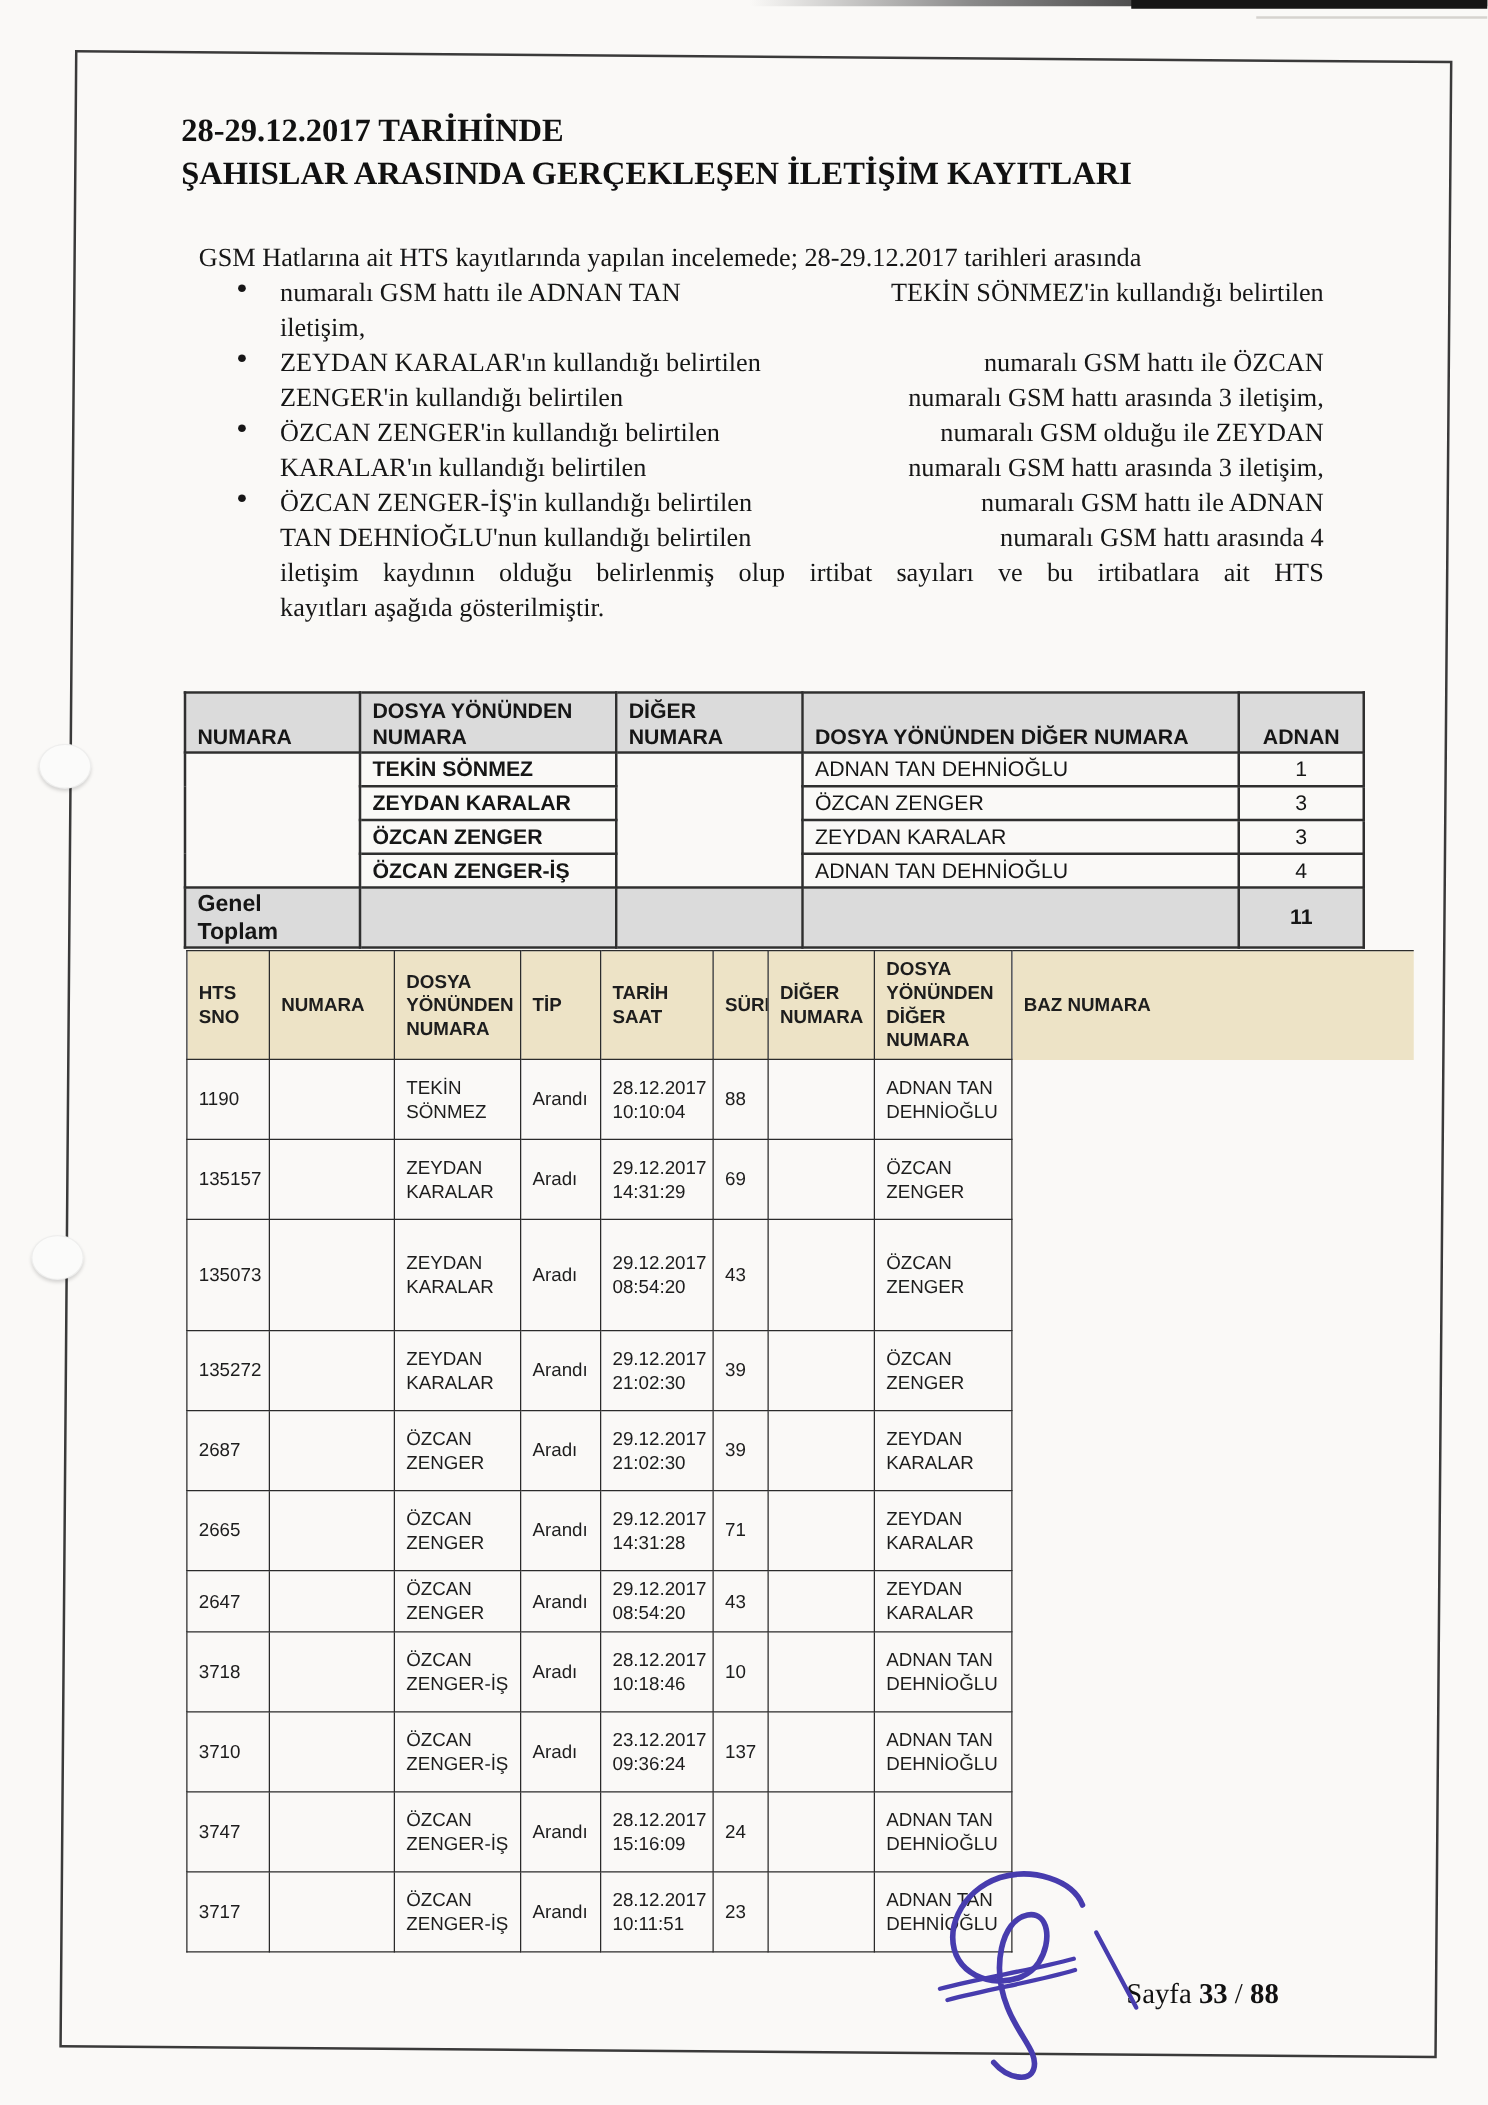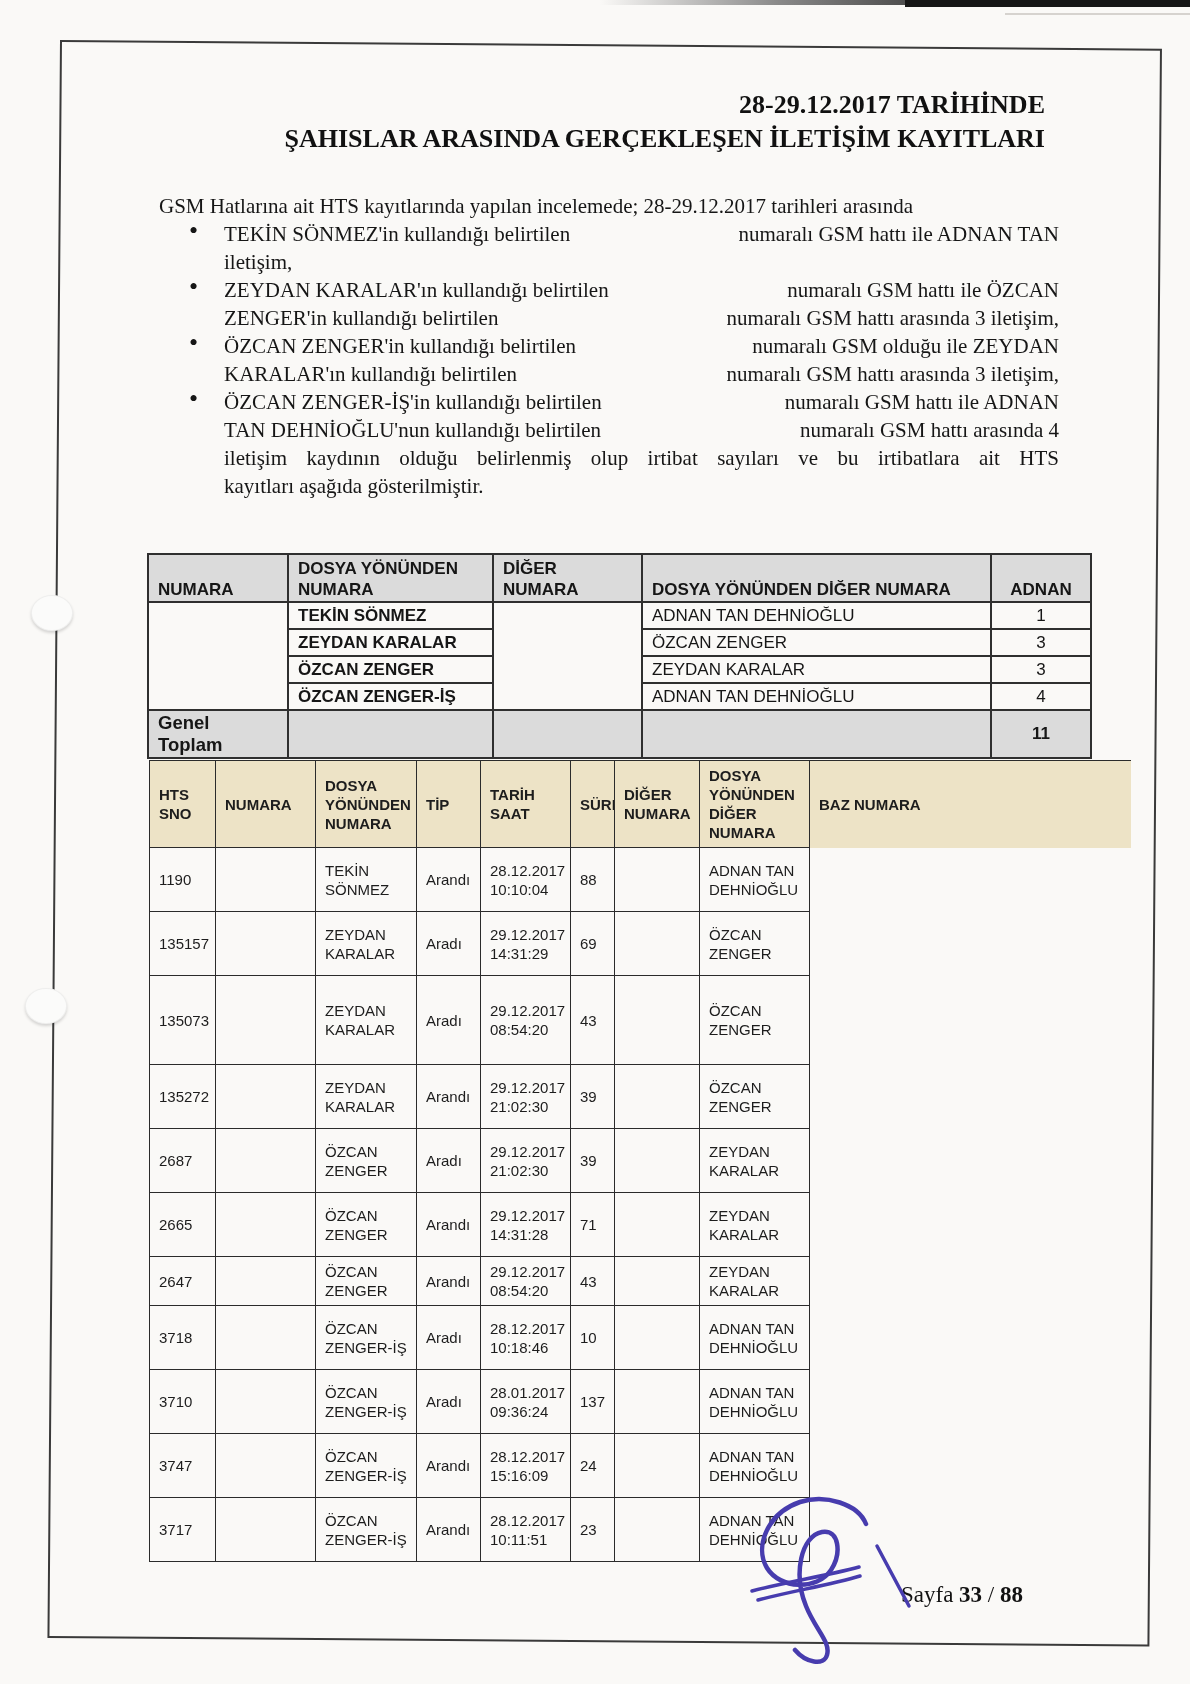--- a/index.html
+++ b/index.html
@@ -19,21 +19,21 @@
   .frame{position:absolute;left:60px;top:40px;width:1098px;height:1594px;
     border:2.5px solid #3a3a3a;transform:rotate(0.45deg);transform-origin:top left;
     background:transparent;}
 
   
   .hole{position:absolute;background:#fbfbfa;border-radius:50%;
     box-shadow:0 2px 3px rgba(0,0,0,0.15), inset 0 0 0 1px rgba(0,0,0,0.05);}
   .hole-1{left:31px;top:595px;width:42px;height:36px;}
   .hole-2{left:25px;top:988px;width:42px;height:36px;}
 
-  .title{position:absolute;left:145px;top:88px;width:900px;text-align:right;
+  .title{position:absolute;left:145px;top:88px;width:900px;text-align:left;
     font-weight:bold;font-size:26px;line-height:34px;letter-spacing:0px;color:#111;}
 
   .intro{position:absolute;left:145px;top:192px;width:900px;
     font-size:21px;line-height:28px;color:#161616;margin-left:14px;}
   .bullet{position:relative;padding-left:65px;}
   .bullet::before{content:"\2022";position:absolute;left:30px;top:-3px;font-size:26px;}
   .bl{display:flex;justify-content:space-between;}
   .bl span{white-space:nowrap;}
   .closing{padding-left:65px;}
   .force-j{text-align:justify;text-align-last:justify;}
@@ -85,22 +85,22 @@
   <div class="title">
     <div>28-29.12.2017 TARİHİNDE</div>
     <div>ŞAHISLAR ARASINDA GERÇEKLEŞEN İLETİŞİM KAYITLARI</div>
   </div>
 
   <div class="intro">
     <div class="lead">GSM Hatlarına ait HTS kayıtlarında yapılan incelemede; 28-29.12.2017 tarihleri arasında</div>
     <div id="bullets">
         <div class="bullet">
           <div class="bl">
+            <span>numaralı GSM hattı ile ADNAN TAN</span>
             <span>TEKİN SÖNMEZ'in kullandığı belirtilen</span>
-            <span>numaralı GSM hattı ile ADNAN TAN</span>
           </div>
           <div class="bl">
             <span>iletişim,</span>
           </div>
         </div>
         <div class="bullet">
           <div class="bl">
             <span>ZEYDAN KARALAR'ın kullandığı belirtilen</span>
             <span>numaralı GSM hattı ile ÖZCAN</span>
           </div>
@@ -300,21 +300,21 @@
           <td>10</td>
           <td></td>
           <td>ADNAN TAN DEHNİOĞLU</td>
           <td></td>
         </tr>
         <tr>
           <td>3710</td>
           <td></td>
           <td>ÖZCAN ZENGER-İŞ</td>
           <td>Aradı</td>
-          <td>28.01.2017 09:36:24</td>
+          <td>23.12.2017 09:36:24</td>
           <td>137</td>
           <td></td>
           <td>ADNAN TAN DEHNİOĞLU</td>
           <td></td>
         </tr>
         <tr>
           <td>3747</td>
           <td></td>
           <td>ÖZCAN ZENGER-İŞ</td>
           <td>Arandı</td>

